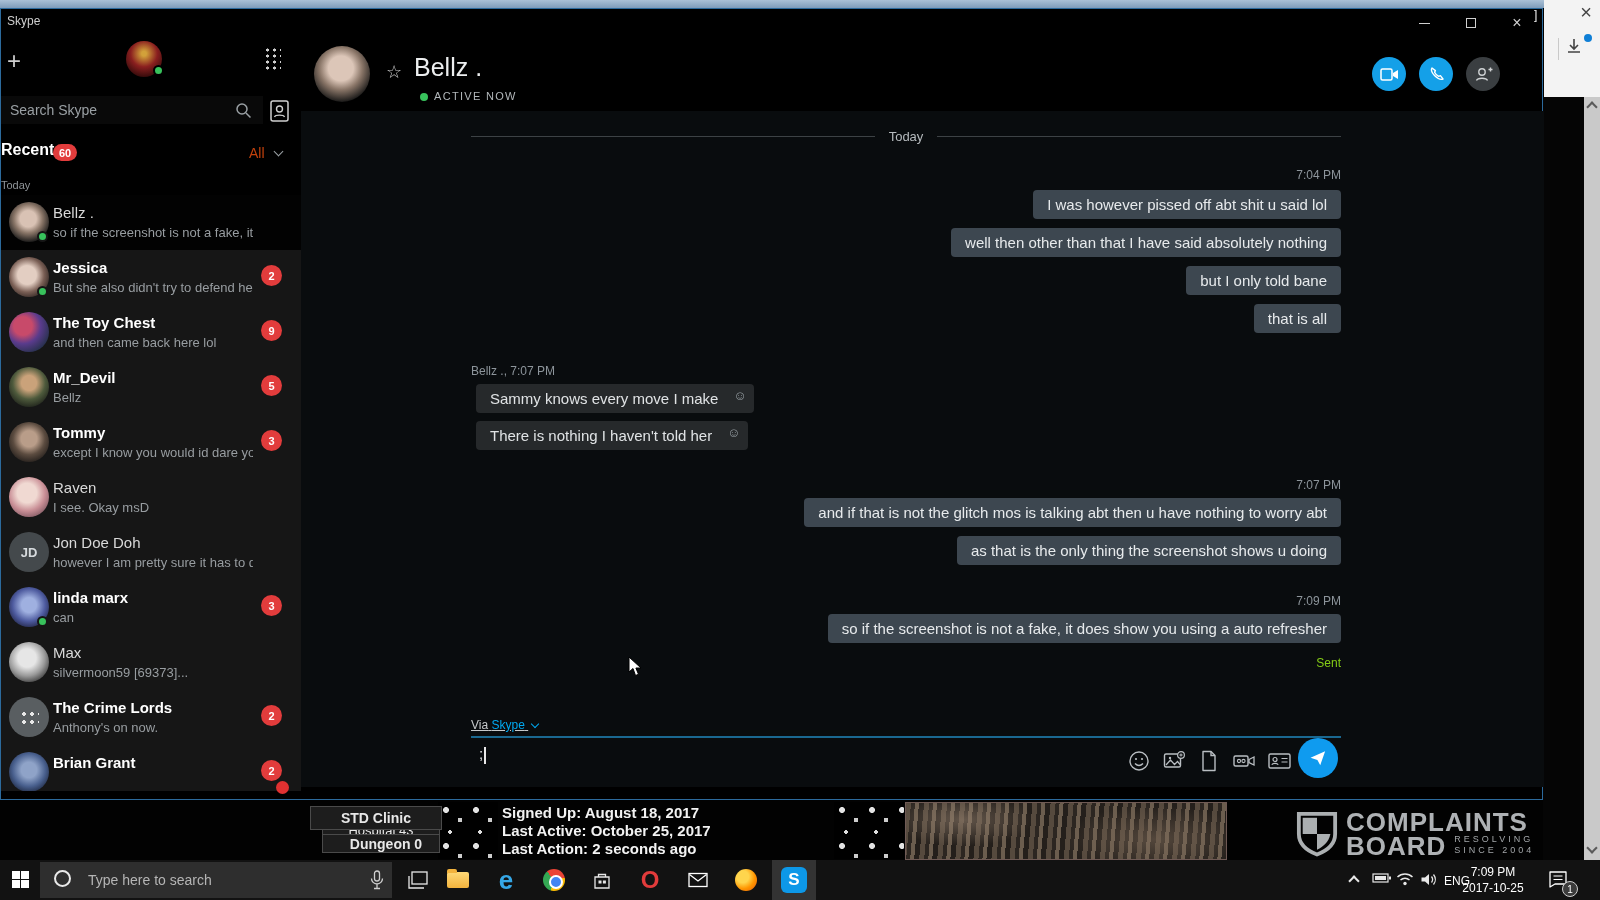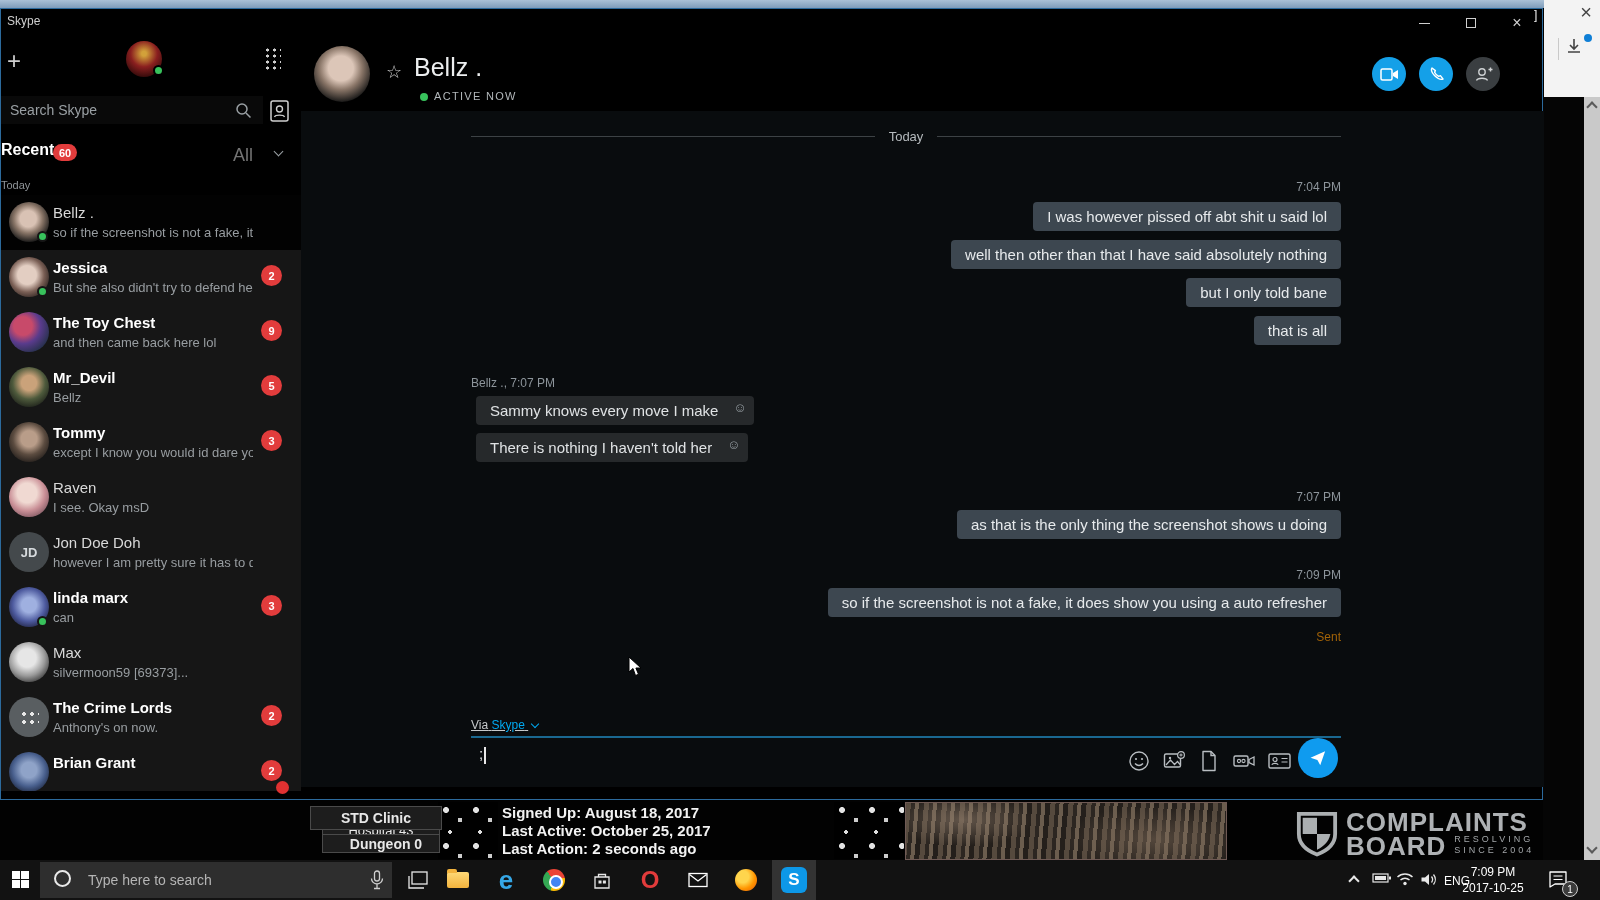--- a/index.html
+++ b/index.html
@@ -64,21 +64,21 @@
   .dialpad-icon{position:absolute;left:263px;top:38px;width:17px;height:23px;
     background:radial-gradient(circle 1.6px,#cfcfcf 90%,transparent) 0 0/7px 6px;}
   .side-search{position:absolute;left:0;top:87px;width:262px;height:28px;background:#090909;border:0;
     color:#cfcfcf;font-size:14px;padding:0 30px 0 9px;font-family:"Liberation Sans",sans-serif;outline:none;}
   .side-search::placeholder{color:#9aa0a4;}
   .mag-icon{position:absolute;left:234px;top:93px;}
   .contacts-icon{position:absolute;left:268px;top:90px;}
   .recent-label{position:absolute;left:0;top:132px;font-size:16px;font-weight:bold;color:#fff;}
   .recent-badge{position:absolute;left:52px;top:135px;min-width:24px;height:17px;border-radius:9px;
     background:#e23c3c;color:#fff;font-size:11px;font-weight:bold;display:flex;align-items:center;justify-content:center;padding:0 5px;}
-  .filter-all{position:absolute;left:232px;top:136px;font-size:18px;color:#737373;}
+  .filter-all{position:absolute;left:248px;top:136px;font-size:14px;color:#c2410c;}
   .chev{display:inline-block;width:7px;height:7px;border-right:1.5px solid #9aa0a4;border-bottom:1.5px solid #9aa0a4;transform:rotate(45deg);}
   .filter-chev{position:absolute;left:274px;top:139px;}
   .today-label{position:absolute;left:0;top:170px;font-size:11px;color:#8f9498;}
   .conv-list{position:absolute;left:0;top:186px;width:300px;height:596px;background:#161616;overflow:hidden;}
   .conv-row{position:absolute;left:0;width:300px;height:55px;}
   .conv-row.sel{background:#020202;}
   .c-av{position:absolute;left:8px;top:7px;width:40px;height:40px;border-radius:50%;overflow:hidden;
     display:flex;align-items:center;justify-content:center;font-size:13px;color:#d6dadd;font-weight:bold;}
   .c-dot{position:absolute;left:36px;top:36px;width:11px;height:11px;border-radius:50%;background:#38c25c;border:2px solid #161616;}
   .c-name{position:absolute;left:52px;top:9px;font-size:15px;color:#d9d9d9;white-space:nowrap;}
@@ -112,27 +112,27 @@
   .call-btn{position:absolute;top:48px;width:34px;height:34px;border-radius:50%;
     display:flex;align-items:center;justify-content:center;}
   .cb-video{left:1371px;background:#14a0e8;}
   .cb-audio{left:1418px;background:#14a0e8;}
   .cb-add{left:1465px;background:#3a3e41;}
 
   .msgs{position:absolute;left:470px;top:104px;width:870px;display:flex;flex-direction:column;align-items:flex-end;}
   .m-div{align-self:stretch;display:flex;align-items:center;gap:14px;color:#b5babd;font-size:13px;margin:16px 0 8px;}
   .m-div::before,.m-div::after{content:"";flex:1;border-top:1px solid #3d4245;}
   .m-ts{font-size:12px;color:#8d959b;margin:20px 0 6px;}
-  .m-ts.first{margin:28px 0 8px;}
+  .m-ts.first{margin:16px 0 8px;}
   .m-out{background:#3d4750;color:#e7eaec;font-size:15px;line-height:17px;padding:6px 14px;border-radius:4px;margin-bottom:9px;max-width:860px;}
   .m-in{align-self:flex-start;margin-left:5px;position:relative;background:#26292b;color:#e0e3e5;font-size:15px;
     line-height:17px;padding:6px 36px 6px 14px;border-radius:4px;margin-bottom:8px;}
   .m-react{position:absolute;right:8px;top:3px;font-size:13px;color:#98a0a5;}
   .m-sender{align-self:flex-start;font-size:12px;color:#8d959b;margin:22px 0 6px;}
-  .m-status{font-size:12px;color:#a16207;margin-top:4px;}
+  .m-status{font-size:12px;color:#84cc16;margin-top:4px;}
 
   .via-row{position:absolute;left:470px;top:709px;font-size:12px;color:#c6c9cb;text-decoration:underline;}
   .via-channel{color:#00a8f0;}
   .via-chev{border-color:#00a8f0;width:6px;height:6px;margin-left:4px;position:relative;top:-2px;}
   .compose-line{position:absolute;left:470px;top:727px;width:870px;height:2px;background:#1a6890;}
   .compose-text{position:absolute;left:478px;top:736px;font-size:15px;color:#dfe2e4;}
   .caret{display:inline-block;width:1.5px;height:17px;background:#e8e8e8;vertical-align:middle;margin-left:1px;}
   .cmp-icon{position:absolute;top:740px;width:24px;height:24px;}
   .ci-emoji{left:1126px;}.ci-image{left:1161px;}.ci-file{left:1196px;}.ci-video{left:1231px;}.ci-card{left:1266px;}
   .send-btn{position:absolute;left:1297px;top:729px;width:40px;height:40px;border-radius:50%;background:#0f9bef;
@@ -357,20 +357,21 @@
       <div class="m-div">Today</div>
       <div class="m-ts first">7:04 PM</div>
       <div class="m-out">I was however pissed off abt shit u said lol</div>
       <div class="m-out">well then other than that I have said absolutely nothing</div>
       <div class="m-out">but I only told bane</div>
       <div class="m-out">that is all</div>
       <div class="m-sender">Bellz ., 7:07 PM</div>
       <div class="m-in"><span>Sammy knows every move I make</span><span class="m-react">☺</span></div>
       <div class="m-in"><span>There is nothing I haven't told her</span><span class="m-react">☺</span></div>
       <div class="m-ts">7:07 PM</div>
+      <div class="m-out">and if that is not the glitch mos is talking abt then u have nothing to worry abt</div>
       <div class="m-out">as that is the only thing the screenshot shows u doing</div>
       <div class="m-ts">7:09 PM</div>
       <div class="m-out">so  if the screenshot is not a fake, it does show you using a auto refresher</div>
       <div class="m-status">Sent</div>
     </div>
 
     <div class="via-row">
       <span>Via</span>
       <span class="via-channel">Skype</span>
       <span class="chev via-chev"></span>

